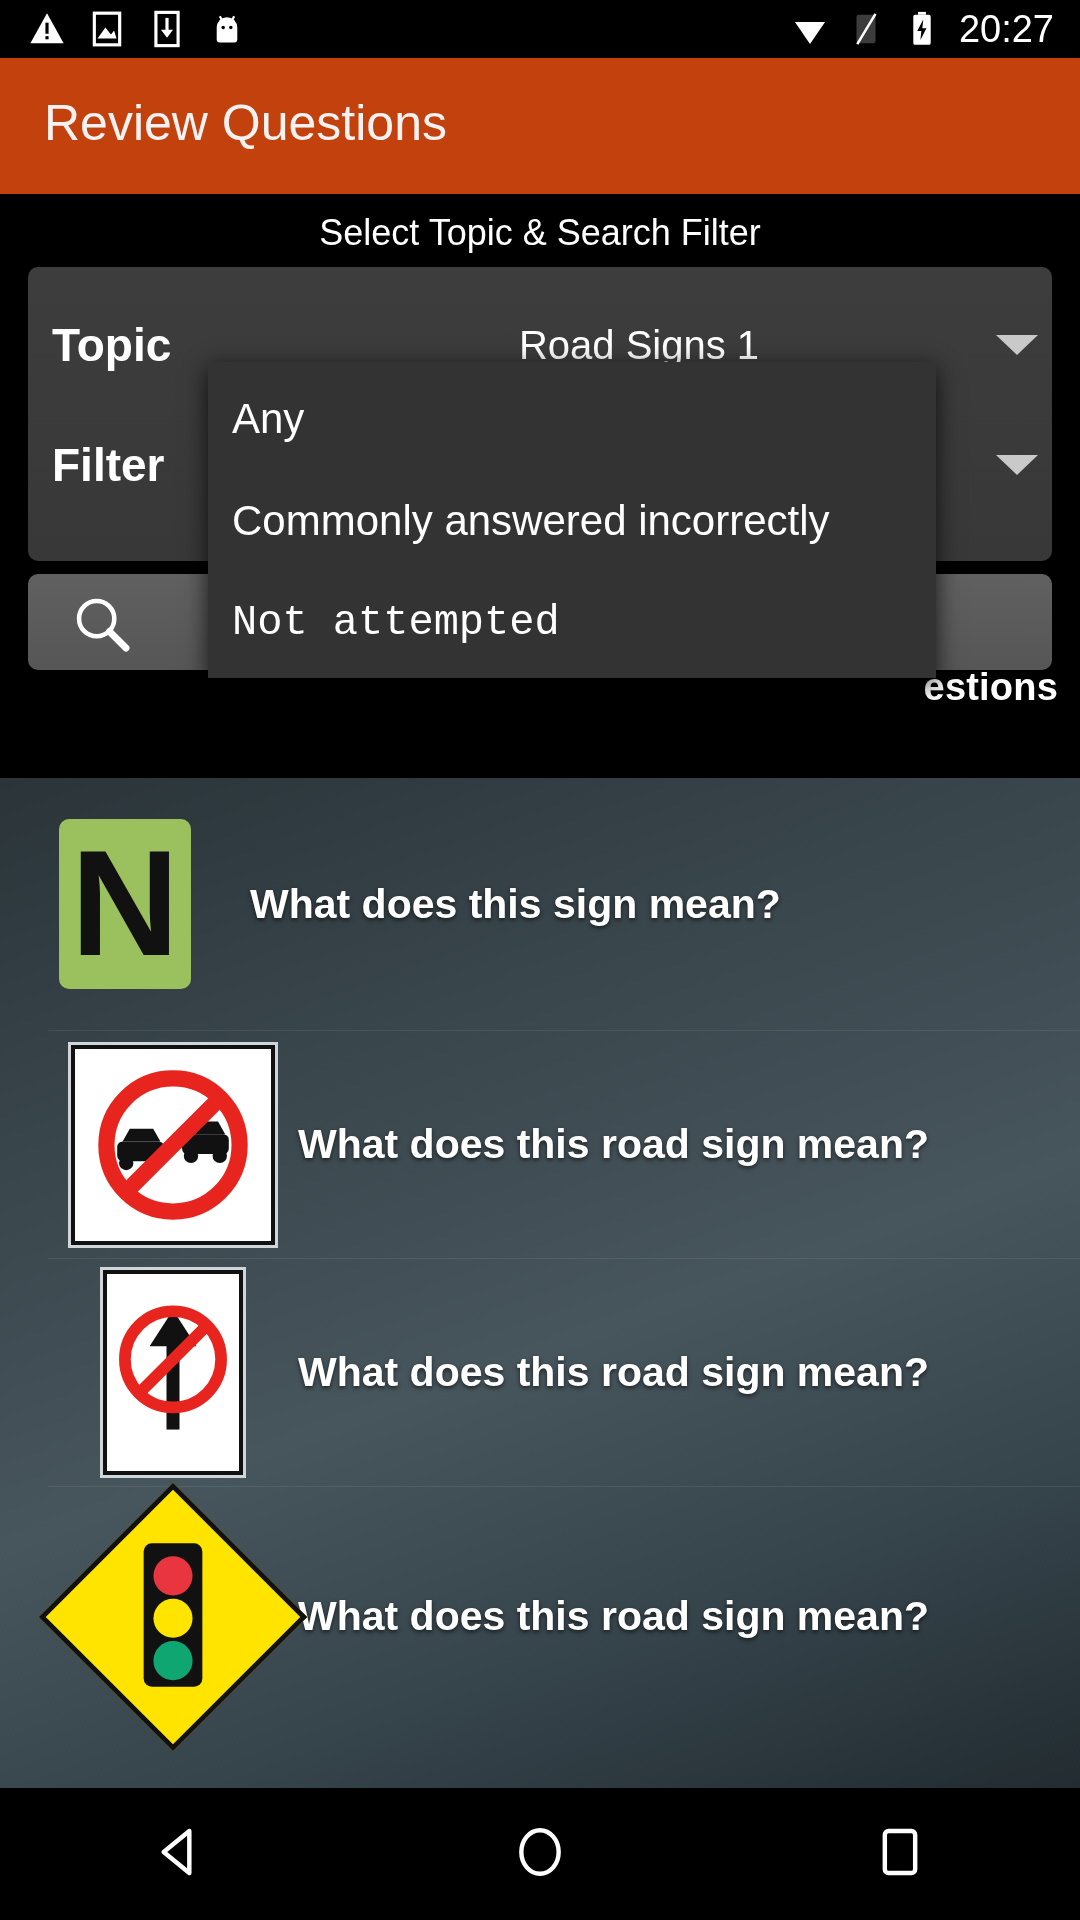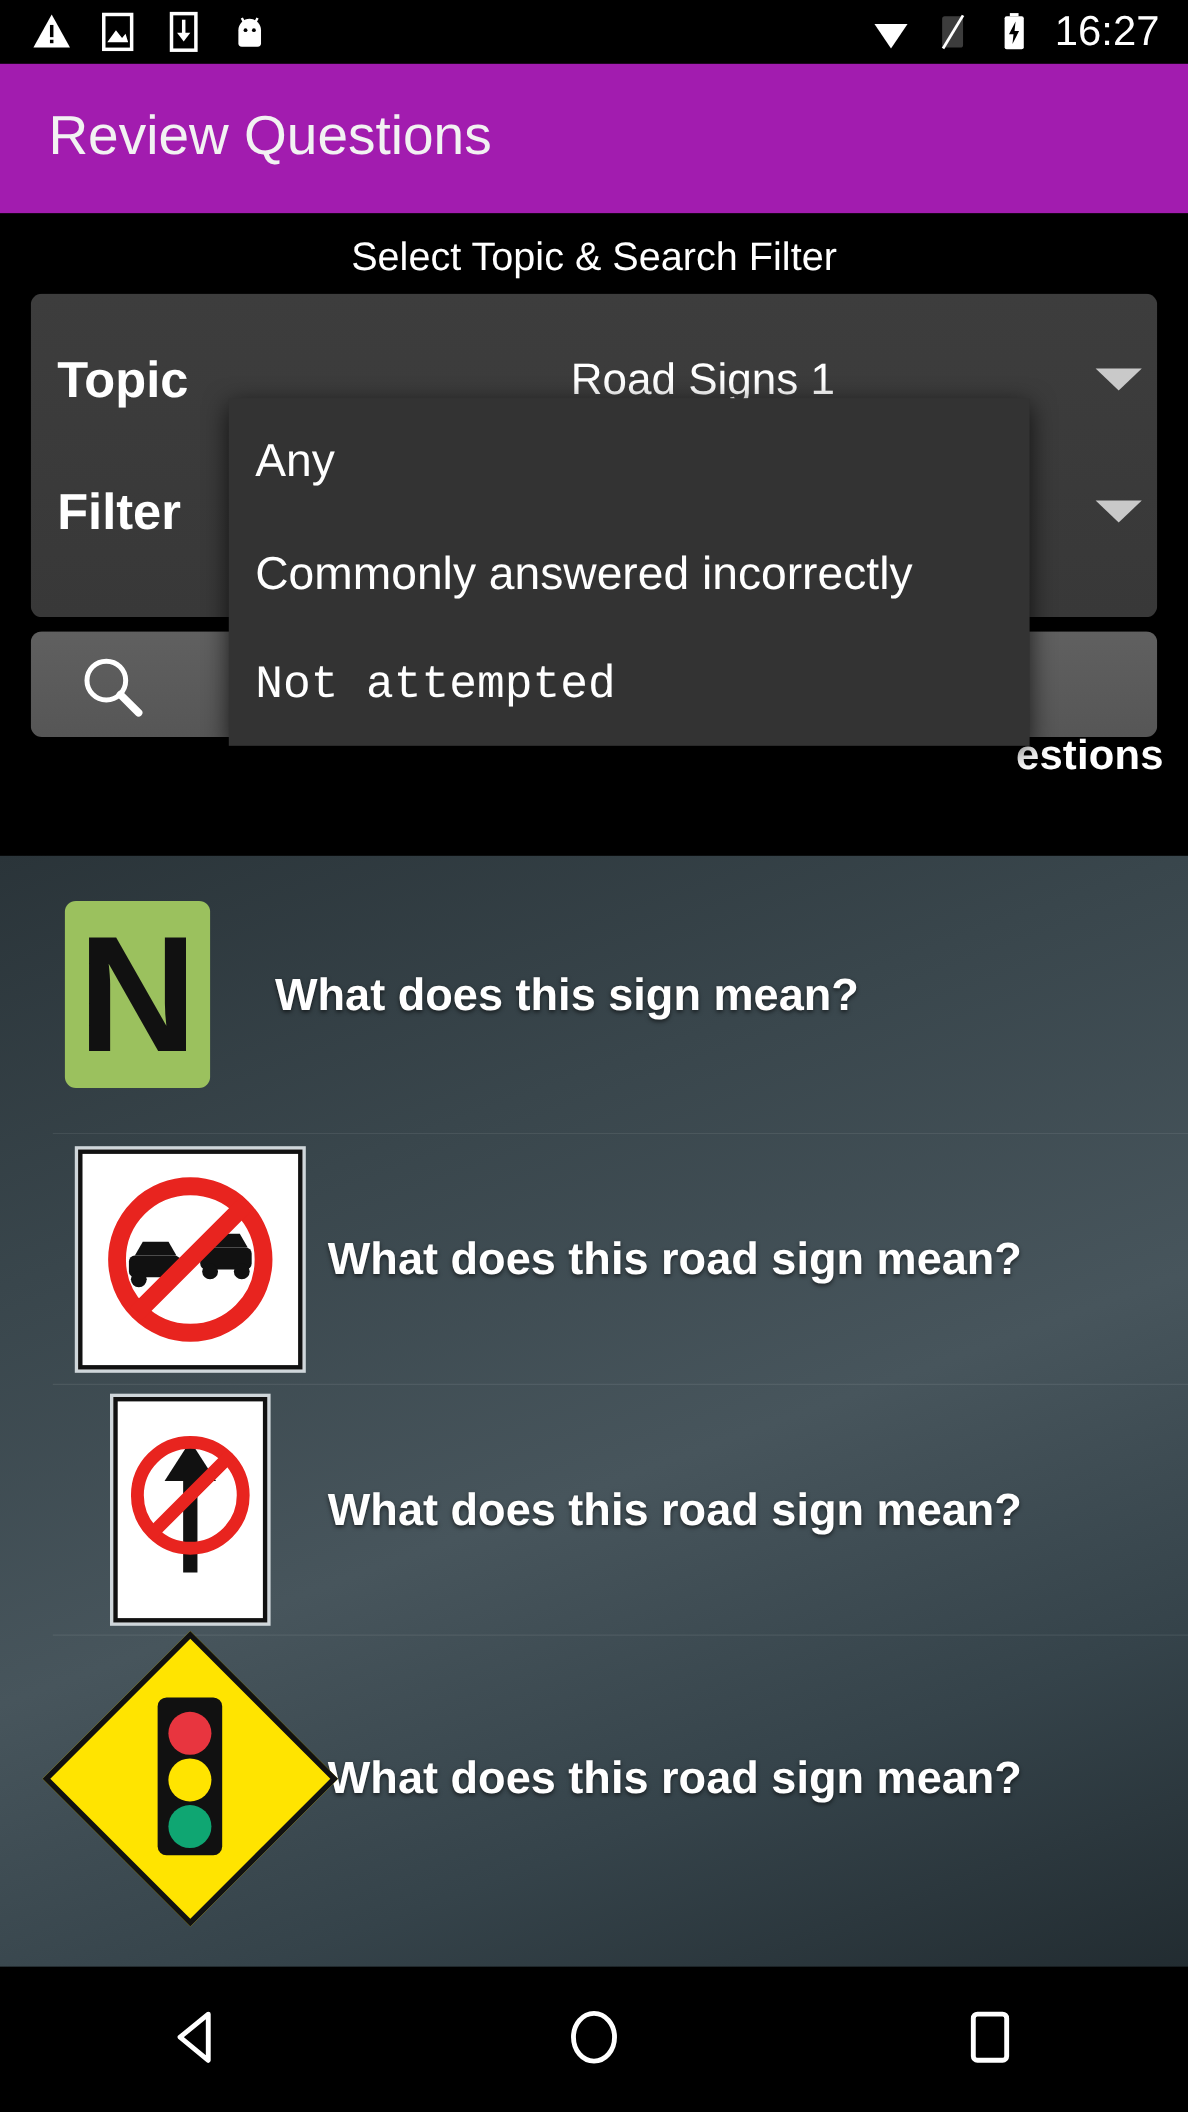--- a/index.html
+++ b/index.html
@@ -18,21 +18,21 @@
   }
   .sb-left{ display:flex; align-items:center; gap:22px; padding-left:28px; }
   .sb-right{ margin-left:auto; display:flex; align-items:center; gap:18px; padding-right:26px; }
   .sb-ico{ width:38px; height:38px; position:relative; display:block; }
   .sb-clock{ color:#fff; font-size:38px; font-weight:400; letter-spacing:0px;
              font-family:"Liberation Sans", sans-serif; line-height:1; }
 
   
   #actionbar{
     position:absolute; left:0; top:58px; width:1080px; height:136px;
-    background:#a21caf;
+    background:#c2410c;
   }
   #apptitle{
     position:absolute; left:44px; top:36px;
     color:#f2f2f2; font-size:50px; font-weight:400;
     font-family:"Liberation Sans", sans-serif;
   }
 
   
   #filterzone{
     position:absolute; left:0; top:194px; width:1080px; height:584px;
@@ -179,21 +179,21 @@
             <path d="M6.5 21.5 L18 2.5" stroke="#fff" stroke-width="1.6"></path>
           </svg>
       </span>
       <span class="sb-ico">
         <svg width="38" height="38" viewBox="0 0 24 24">
             <rect x="9.5" y="1.2" width="5" height="1.8" fill="#fff"></rect>
             <rect x="6.5" y="3" width="11" height="19" rx="1.2" fill="#fff"></rect>
             <path d="M12.8 6 L9 13.3 L11.6 13.3 L11 19 L14.8 11.5 L12.2 11.5 Z" fill="#000"></path>
           </svg>
       </span>
-      <span class="sb-clock">16:27</span>
+      <span class="sb-clock">20:27</span>
     </div>
   </div>
 
   <div id="actionbar">
     <div id="apptitle">Review Questions</div>
   </div>
 
   <div id="filterzone">
 
     <div id="panel-title">Select Topic &amp; Search Filter</div>

